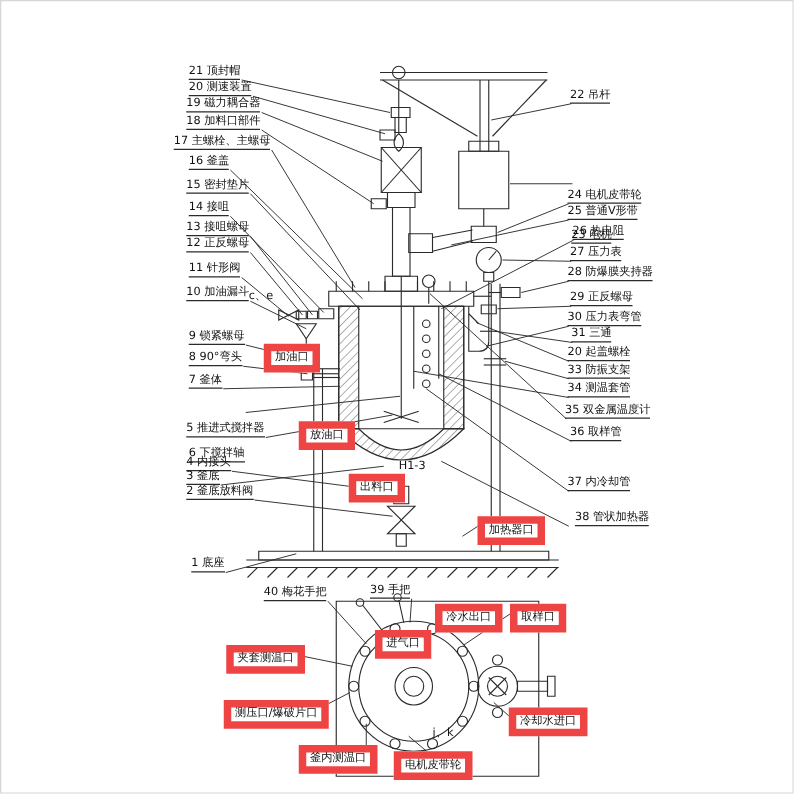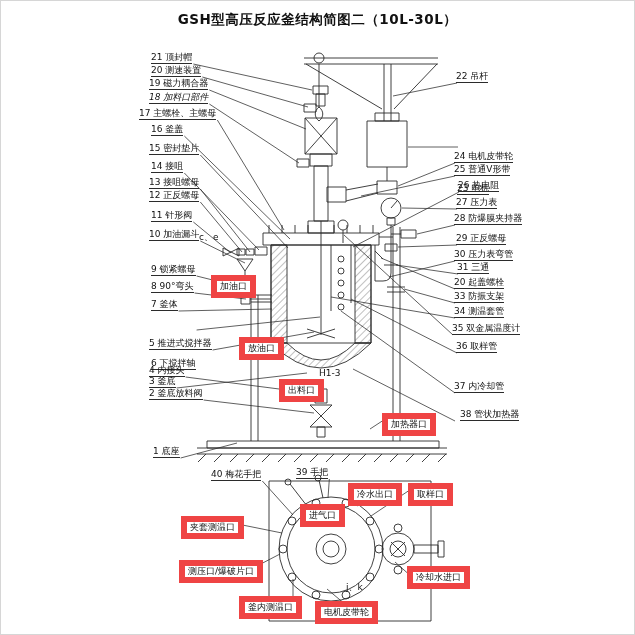--- a/index.html
+++ b/index.html
@@ -23,21 +23,20 @@
   }
   .label.underlined { border-bottom:1px solid #2b2b2b; }
   .label.boxed { border:6px solid #ef4444; padding:0 3px; background:#fff; }
   .label.plain { }
 </style>
 </head>
 <body>
 
 <div id="canvas">
 
-  <div id="title">GSH型高压反应釜结构简图二（10L-30L）</div>
 
   <svg id="drawing-layer" class="layer" viewBox="0 0 635 635">
     <defs>
       <pattern id="hatch" width="5" height="5" patternUnits="userSpaceOnUse" patternTransform="rotate(45)">
         <line x1="0" y1="0" x2="0" y2="5" stroke="#2b2b2b" stroke-width="0.6"></line>
       </pattern>
     </defs>
     <g stroke="#2b2b2b" stroke-width="0.9" fill="none">
 
       <g>
@@ -246,21 +245,21 @@
       <line x1="253.046875" y1="566.5" x2="279" y2="553"></line>
       <line x1="407" y1="572.5" x2="394" y2="561"></line>
       <line x1="292" y1="602.5" x2="292" y2="578"></line>
       <line x1="341.5" y1="601" x2="326" y2="588"></line>
     </svg>
 
   <div id="label-layer">
       <div class="label underlined" style="left: 150px; top: 51px;">21 顶封帽</div>
       <div class="label underlined" style="left: 150px; top: 64px;">20 测速装置</div>
       <div class="label underlined" style="left: 148px; top: 77px;">19 磁力耦合器</div>
-      <div class="label underlined" style="left: 148px; top: 91px; font-style: italic;">18 加料口部件</div>
+      <div class="label underlined" style="left: 148px; top: 91px;">18 加料口部件</div>
       <div class="label underlined" style="left: 138px; top: 107px;">17 主螺栓、主螺母</div>
       <div class="label underlined" style="left: 150px; top: 123px;">16 釜盖</div>
       <div class="label underlined" style="left: 148px; top: 142px;">15 密封垫片</div>
       <div class="label underlined" style="left: 150px; top: 160px;">14 接咀</div>
       <div class="label underlined" style="left: 148px; top: 176px;">13 接咀螺母</div>
       <div class="label underlined" style="left: 148px; top: 189px;">12 正反螺母</div>
       <div class="label underlined" style="left: 150px; top: 209px;">11 针形阀</div>
       <div class="label underlined" style="left: 148px; top: 228px;">10 加油漏斗</div>
       <div class="label underlined" style="left: 150px; top: 263px;">9 锁紧螺母</div>
       <div class="label underlined" style="left: 150px; top: 280px;">8 90°弯头</div>

